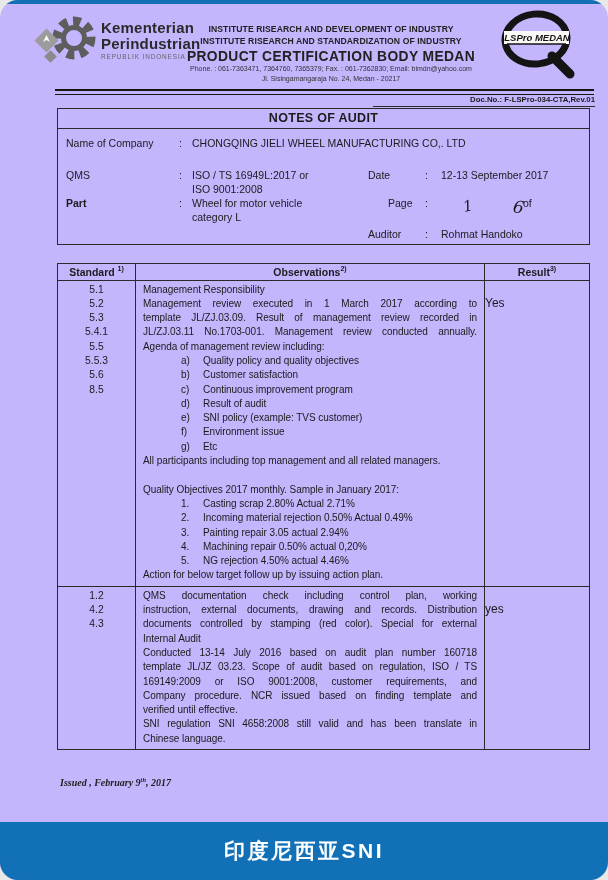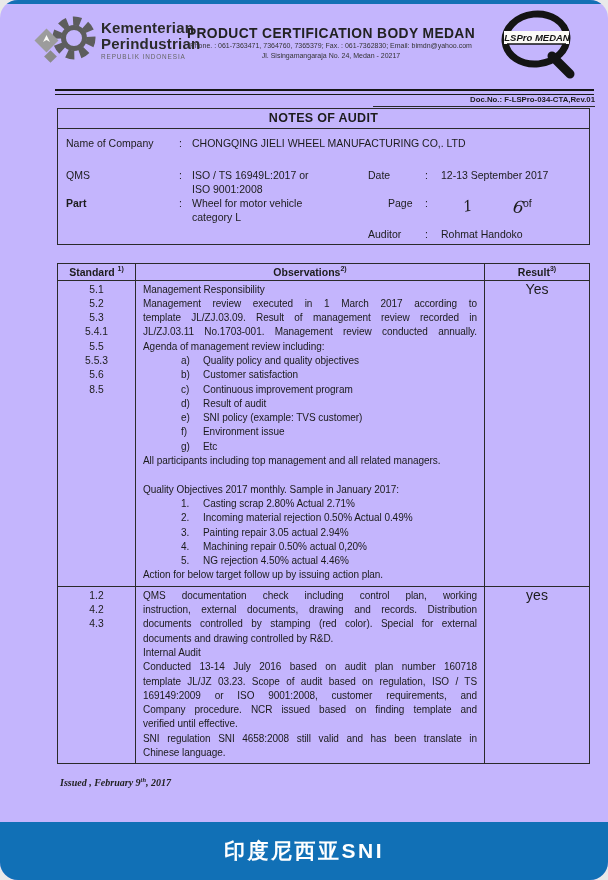--- a/index.html
+++ b/index.html
@@ -52,21 +52,21 @@
   .thead { display:flex; border-bottom:1.2px solid #2a2a2a; }
   .th { font-weight:bold; font-size:10.5px; text-align:center; padding:1px 0 2px; }
   .col-std { width:78px; border-right:1.2px solid #2a2a2a; flex-shrink:0; }
   .col-obs { flex:1; border-right:1.2px solid #2a2a2a; min-width:0; }
   .col-res { width:104px; flex-shrink:0; }
   .th sup { font-size:7px; }
   .trow { display:flex; align-items:stretch; }
   .trow + .trow { border-top:1.2px solid #2a2a2a; }
   .td-std { text-align:center; font-size:10.3px; line-height:14.3px; padding-top:2px; }
   .td-obs { padding:2px 7px 3px; }
-  .td-res { text-align:center; font-size:14px; padding-top:0; }
+  .td-res { font-size:12px; padding-top:15px; }
   .obs-line { font-size:10px; line-height:14.3px; letter-spacing:-0.05px; color:#1b1b1b; }
   .obs-line.j { text-align:justify; text-align-last:justify; }
   .obs-line.blank { height:14.3px; }
   .obs-line.item { padding-left:38px; display:flex; }
   .obs-line.item .marker { width:22px; flex-shrink:0; }
 
   
   .issued { position:absolute; left:60px; top:776px; font-family:"Liberation Serif", serif;
             font-style:italic; font-size:10px; font-weight:600; color:#222; }
   .issued sup { font-size:6.5px; }
@@ -89,20 +89,22 @@
     <rect x="12" y="40" width="9" height="9" fill="#8a8a8a" transform="rotate(45 16.5 44.5)"></rect>
   </svg>
 
   <div class="ministry-text">
     <div class="ministry-name">Kementerian</div>
     <div class="ministry-name">Perindustrian</div>
     <div class="ministry-sub">REPUBLIK INDONESIA</div>
   </div>
 
   <div class="center-head">
+    <div class="inst-line">INSTITUTE RISEARCH AND DEVELOPMENT OF INDUSTRY</div>
+    <div class="inst-line">INSTITUTE RISEARCH AND STANDARDIZATION OF INDUSTRY</div>
     <div class="body-name">PRODUCT CERTIFICATION BODY MEDAN</div>
     <div class="contact-line">Phone. : 061-7363471, 7364760, 7365379; Fax. : 061-7362830; Email: bimdn@yahoo.com</div>
     <div class="contact-line">Jl. Sisingamangaraja No. 24, Medan - 20217</div>
   </div>
 
   <svg class="lspro-logo" viewBox="0 0 80 72">
     <ellipse cx="37" cy="29" rx="31" ry="25" fill="none" stroke="#141414" stroke-width="7" transform="rotate(-6 37 29)"></ellipse>
     <path d="M53 46 L71 64" stroke="#141414" stroke-width="9" stroke-linecap="round"></path>
     <rect x="5" y="21" width="65" height="13" fill="#fbfaf7"></rect>
     <text x="38" y="31" font-size="9.5" font-weight="bold" font-style="italic" text-anchor="middle" fill="#141414" font-family="Liberation Sans, sans-serif">LSPro MEDAN</text>
@@ -249,21 +251,20 @@
         <div class="trow">
           <div class="col-std td-std">
             <div class="std-line">1.2</div>
             <div class="std-line">4.2</div>
             <div class="std-line">4.3</div>
           </div>
           <div class="col-obs td-obs">
             <div class="obs-line j">QMS documentation check including control plan, working</div>
             <div class="obs-line j">instruction, external documents, drawing and records. Distribution</div>
             <div class="obs-line j">documents controlled by stamping (red color). Special for external</div>
-            <div class="obs-line">documents and drawing controlled by R&amp;D.</div>
             <div class="obs-line">Internal Audit</div>
             <div class="obs-line j">Conducted 13-14 July 2016 based on audit plan number 160718</div>
             <div class="obs-line j">template JL/JZ 03.23. Scope of audit based on regulation, ISO / TS</div>
             <div class="obs-line j">169149:2009 or ISO 9001:2008, customer requirements, and</div>
             <div class="obs-line j">Company procedure. NCR issued based on finding template and</div>
             <div class="obs-line">verified until effective.</div>
             <div class="obs-line j">SNI regulation SNI 4658:2008 still valid and has been translate in</div>
             <div class="obs-line">Chinese language.</div>
           </div>
           <div class="col-res td-res">yes</div>

